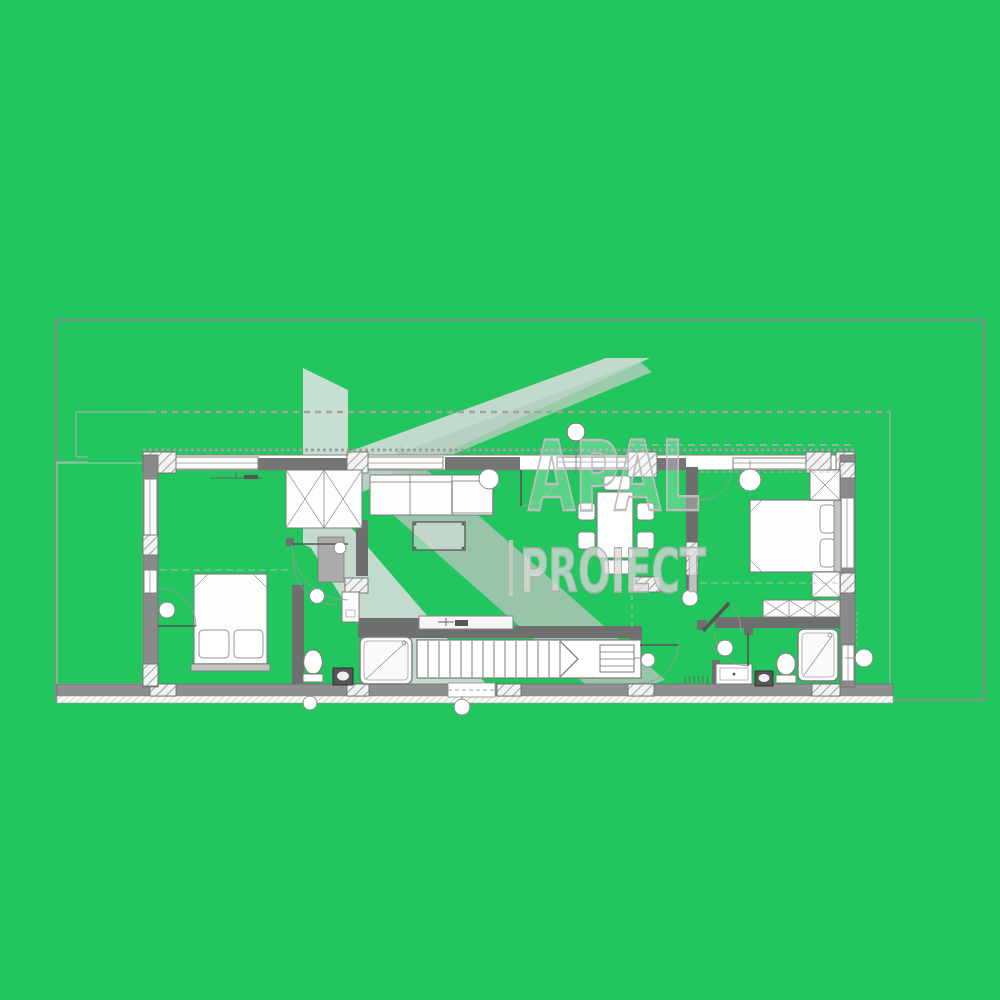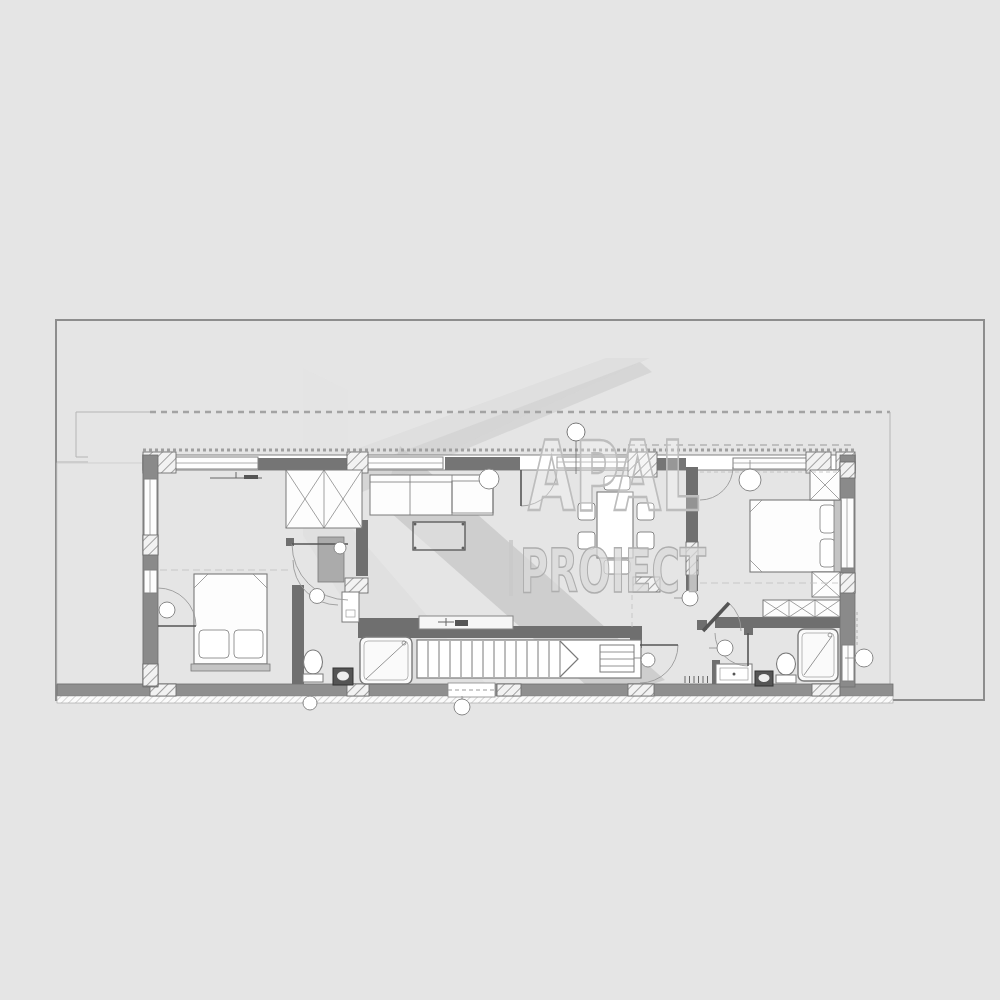--- a/index.html
+++ b/index.html
@@ -1,17 +1,17 @@
 <!DOCTYPE html>
 <html><head>
 <meta charset="utf-8">
 <style>
   html,body { margin:0; padding:0; background:#ffffff; }
   .stage {
-    position:relative; width:1000px; height:1000px; background:#e5e5e5;
+    position:relative; width:1000px; height:1000px; background:#22c55e;
     font-family:"DejaVu Sans","Liberation Sans",sans-serif; overflow:hidden;
   }
   .stage svg { position:absolute; left:0; top:0; }
   text { font-family:"DejaVu Sans","Liberation Sans",sans-serif; }
 </style>
 </head>
 <body>
 
 <div class="stage">
 <svg width="1000" height="1000" viewBox="0 0 1000 1000">

